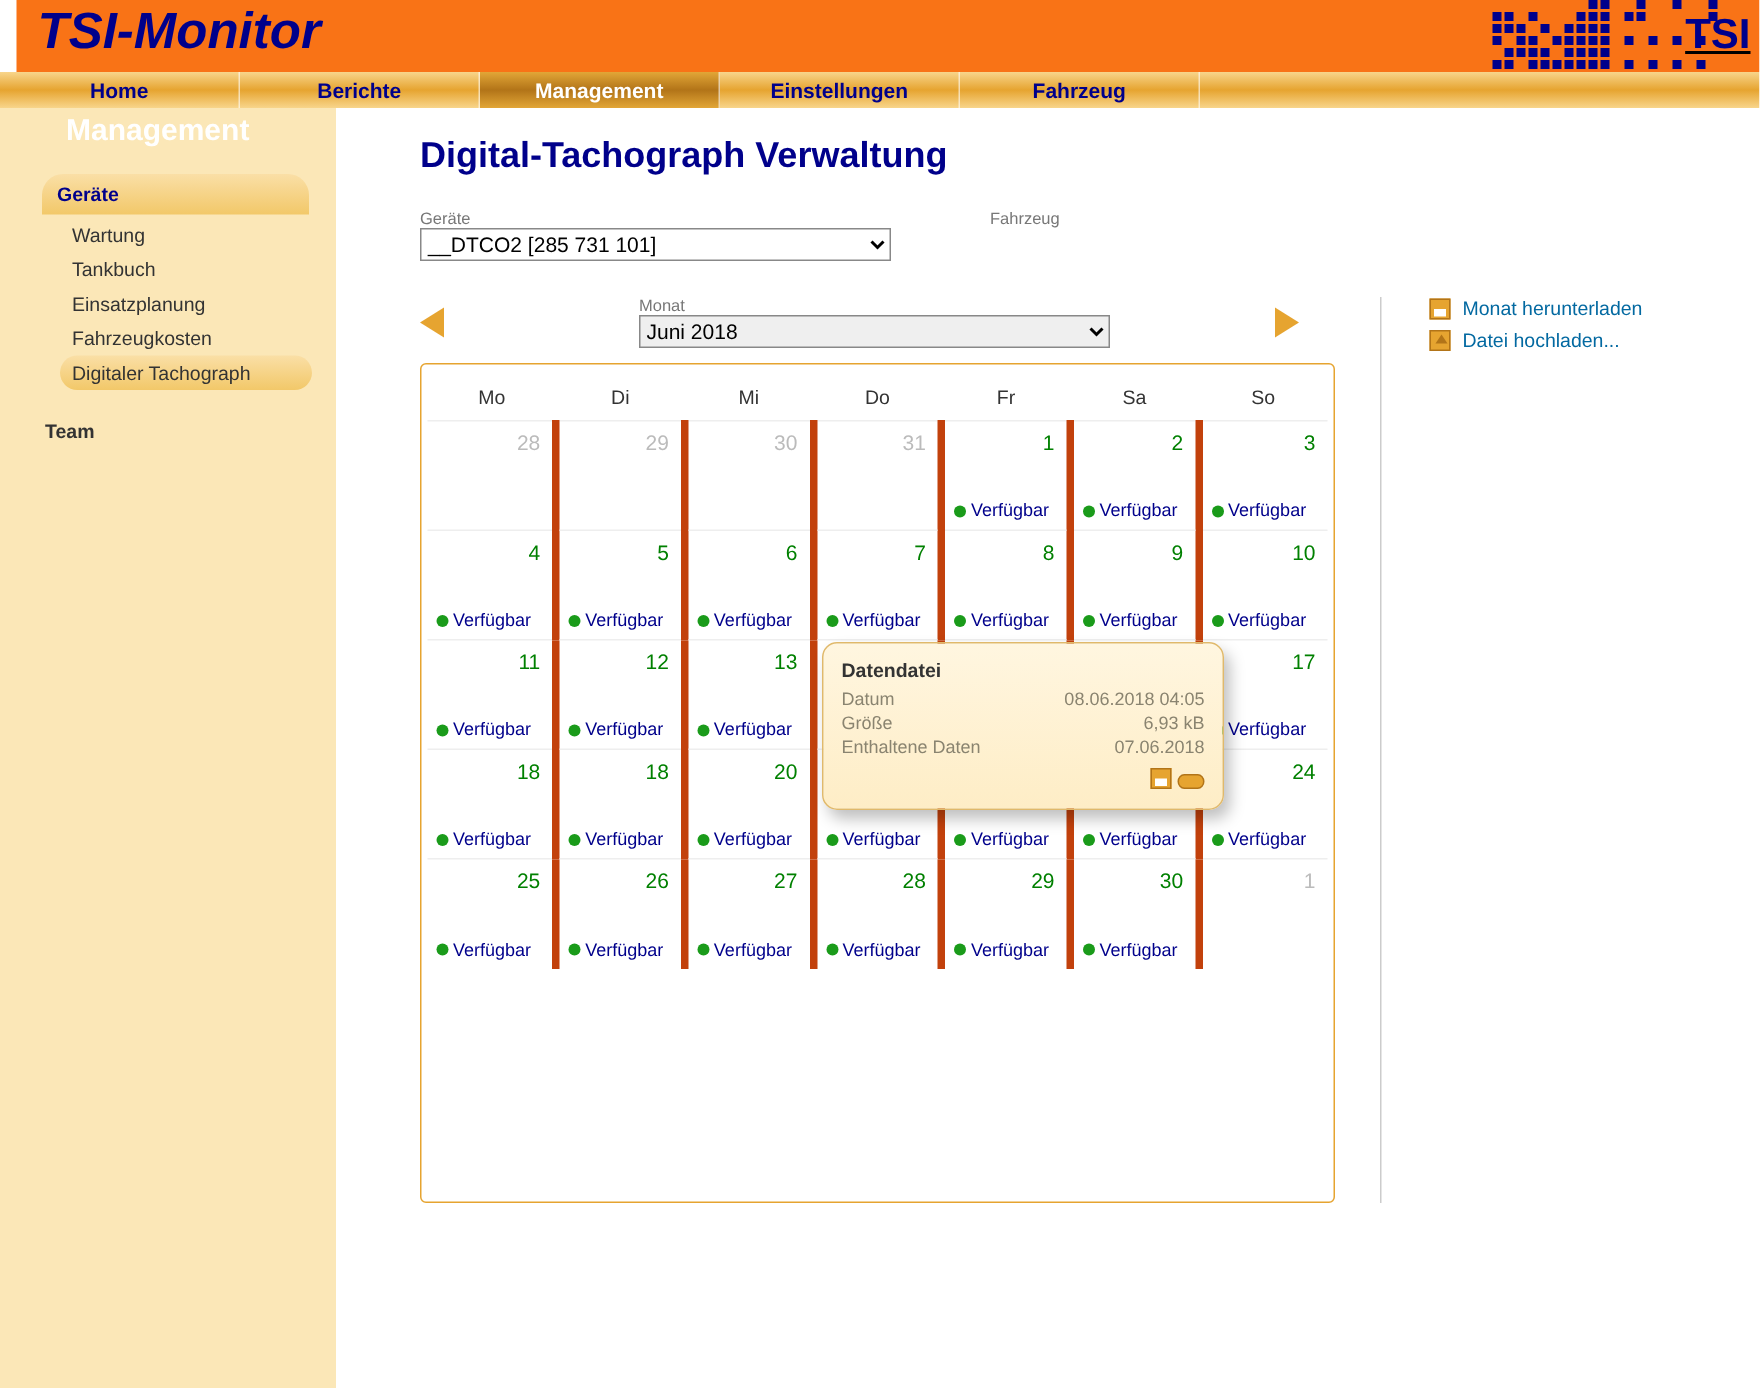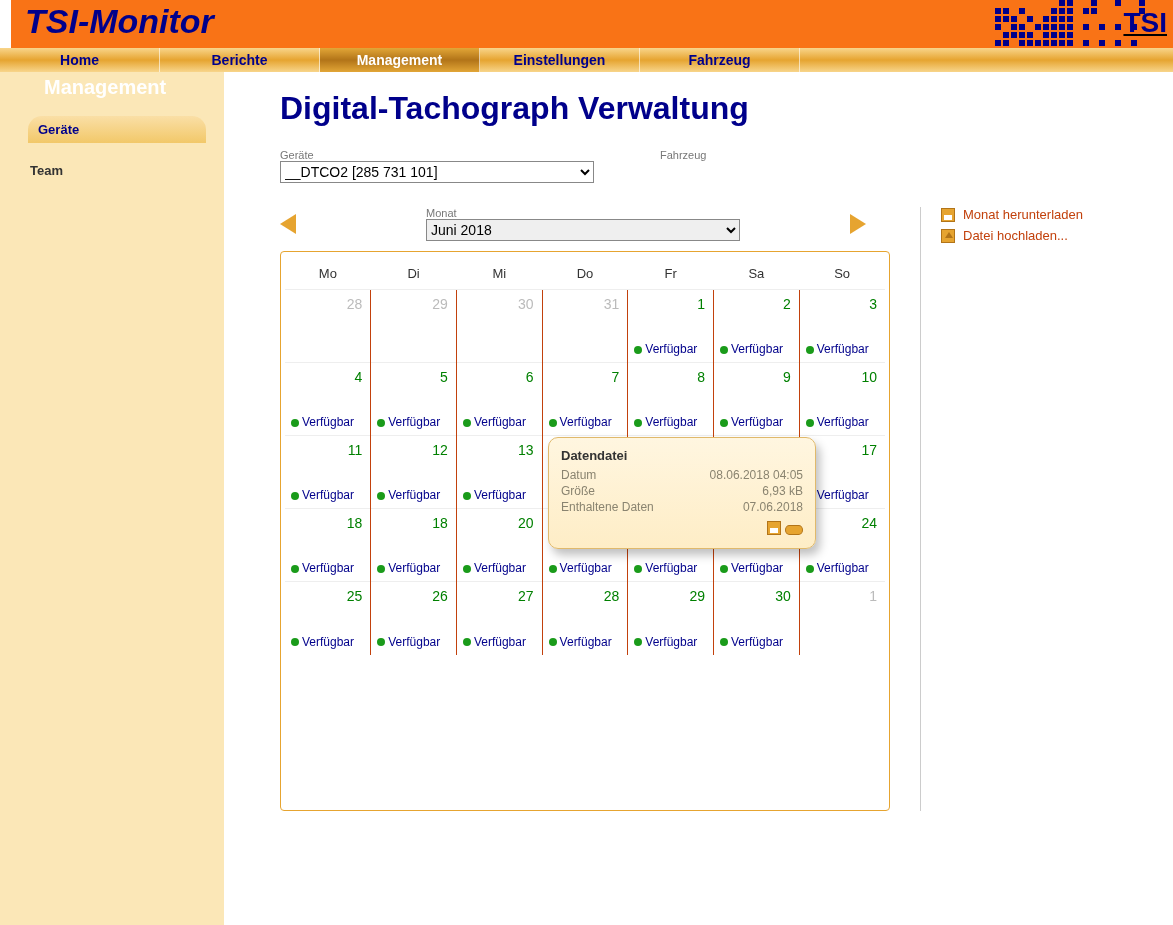--- a/index.html
+++ b/index.html
@@ -20,55 +20,55 @@
   .layout { display:flex; }
   .sidebar { width:224px; background:#FBE7B7; min-height:860px; }
   .content { flex:1; padding:18px 10px 18px 56px; }
   .section-title { height:30px; line-height:30px; font-family:"Trebuchet MS",Arial,sans-serif; font-size:20px; font-weight:bold; color:#fff; padding-left:44px; }
   .subhead { margin:14px 0 2px 28px; padding:6px 10px; border-radius:14px 14px 0 0; background:linear-gradient(#FADFA6,#F2C869); font-weight:bold; color:#00008B; font-size:13px; width:178px; }
   .submenu { margin-left:40px; }
   .submenu div { padding:4px 8px; font-size:13px; color:#333; cursor:pointer; }
   .submenu div.active { background:linear-gradient(#FADFA6,#F2C869); border-radius:12px; width:168px; }
   .team-head { margin:20px 0 0 30px; font-weight:bold; font-size:13px; color:#333; }
   
-  h1.page-title { font-family:"Trebuchet MS",Arial,sans-serif; font-size:32px; color:#00008B; margin:0 0 22px 0; font-weight:bold; }
+  h1.page-title { font-family:"Trebuchet MS",Arial,sans-serif; font-size:24px; color:#00008B; margin:0 0 22px 0; font-weight:bold; }
   .filters { display:flex; gap:66px; margin-bottom:24px; }
   .filter-group label { font-size:11px; color:#777; display:block; }
   .filter-group select { width:314px; height:22px; font-size:14px; border:1px solid #888; background:#fff; }
   .main-row { display:flex; gap:30px; }
   .cal-col { width:610px; }
   .actions-col { flex:1; border-left:1px solid #ccc; padding-left:20px; font-size:13px; }
   .month-row { display:flex; align-items:center; gap:10px; margin-bottom:10px; }
   .arrow { width:0; height:0; cursor:pointer; }
   .arrow.left { border-top:10px solid transparent; border-bottom:10px solid transparent; border-right:16px solid #E6A430; margin-right:120px; }
   .arrow.right { border-top:10px solid transparent; border-bottom:10px solid transparent; border-left:16px solid #E6A430; margin-left:100px;}
   .month-group { display:flex; flex-direction:column; }
   .month-group label { font-size:11px; color:#777; }
   .month-group select { width:314px; height:22px; font-size:14px; border:1px solid #888; }
   .calendar { border:1px solid #E6A430; border-radius:4px; padding:4px; min-height:560px;}
   table.cal { border-collapse:collapse; width:100%; }
   table.cal th { width:14.28%; text-align:center; font-weight:normal; font-size:13px; color:#333; padding:10px 0 8px; }
-  table.cal td { border-top:1px solid #eee; border-left:1px solid #c2410c; height:73px; vertical-align:top; position:relative; }
+  table.cal td { border-top:1px solid #eee; border-left:5px solid #c2410c; height:73px; vertical-align:top; position:relative; }
   table.cal td:first-child { border-left:none; }
   .daynum { position:absolute; top:6px; right:8px; font-weight:normal; font-size:14px; }
   .daynum.other { color:#bbb; }
   .daynum.cur { color:#008000; }
   .avail { position:absolute; bottom:6px; left:6px; font-size:12px; color:#00008B; white-space:nowrap;}
   .dot { display:inline-block; width:8px; height:8px; border-radius:50%; background:#1a9b1a; margin-right:3px; vertical-align:middle;}
   
   .tooltip { position:absolute; left:268px; top:186px; width:268px; background:linear-gradient(#FFF6E0,#FEEDC6); border:1px solid #E0B96B; border-radius:10px; padding:10px 12px 10px; box-shadow:4px 6px 10px rgba(0,0,0,.25); z-index:10; }
   .tooltip .tt-title { font-weight:bold; color:#333; font-size:13px; margin-bottom:4px; }
   .tooltip .tt-row { display:flex; justify-content:space-between; font-size:12px; color:#8a8470; line-height:16px; }
   .tooltip .tt-actions { text-align:right; margin-top:6px; }
   .disk-ico { width:14px; height:14px; background:#E6A430; display:inline-block; border:1px solid #B27418; position:relative; }
   .disk-ico::after{content:"";position:absolute;left:2px;top:6px;width:8px;height:5px;background:#fff;}
   .up-ico::after{content:"";position:absolute;left:3px;top:2px;width:0;height:0;border-left:4px solid transparent;border-right:4px solid transparent;border-bottom:6px solid #B27418;}
   .up-ico{ width:14px;height:14px;background:#E6A430;display:inline-block;border:1px solid #B27418;position:relative;}
   .eye-ico { width:18px;height:10px;border:1px solid #B27418; border-radius:50%/100%; display:inline-block; position:relative; background:#E6A430;}
-  .action-link { display:flex; align-items:center; gap:8px; color:#c2410c; margin-bottom:6px; cursor:pointer; }
+  .action-link { display:flex; align-items:center; gap:8px; color:#0369a1; margin-bottom:6px; cursor:pointer;margin-left:12px; }
   .cal-wrap{ position:relative; }
 </style>
 </head>
 <body>
 
 <div class="header">
   <div class="app-title">TSI-Monitor</div>
   <div class="logo">
       <div class="logo-dots" id="logo-dots">
         <span style="background: transparent;"></span>
@@ -202,20 +202,27 @@
     <div class="item active">Management</div>
     <div class="item">Einstellungen</div>
     <div class="item">Fahrzeug</div>
     <div class="filler"></div>
   </div>
 
 <div class="layout">
   <div class="sidebar">
     <div class="section-title">Management</div>
     <div class="subhead">Geräte</div>
+    <div class="submenu" id="submenu">
+        <div>Wartung</div>
+        <div>Tankbuch</div>
+        <div>Einsatzplanung</div>
+        <div>Fahrzeugkosten</div>
+        <div class="active">Digitaler Tachograph</div>
+      </div>
     <div class="team-head">Team</div>
   </div>
 
   <div class="content">
     <h1 class="page-title">Digital-Tachograph Verwaltung</h1>
 
     <div class="filters">
       <div class="filter-group">
         <label>Geräte</label>
         <select><option>__DTCO2 [285 731 101]</option></select>

